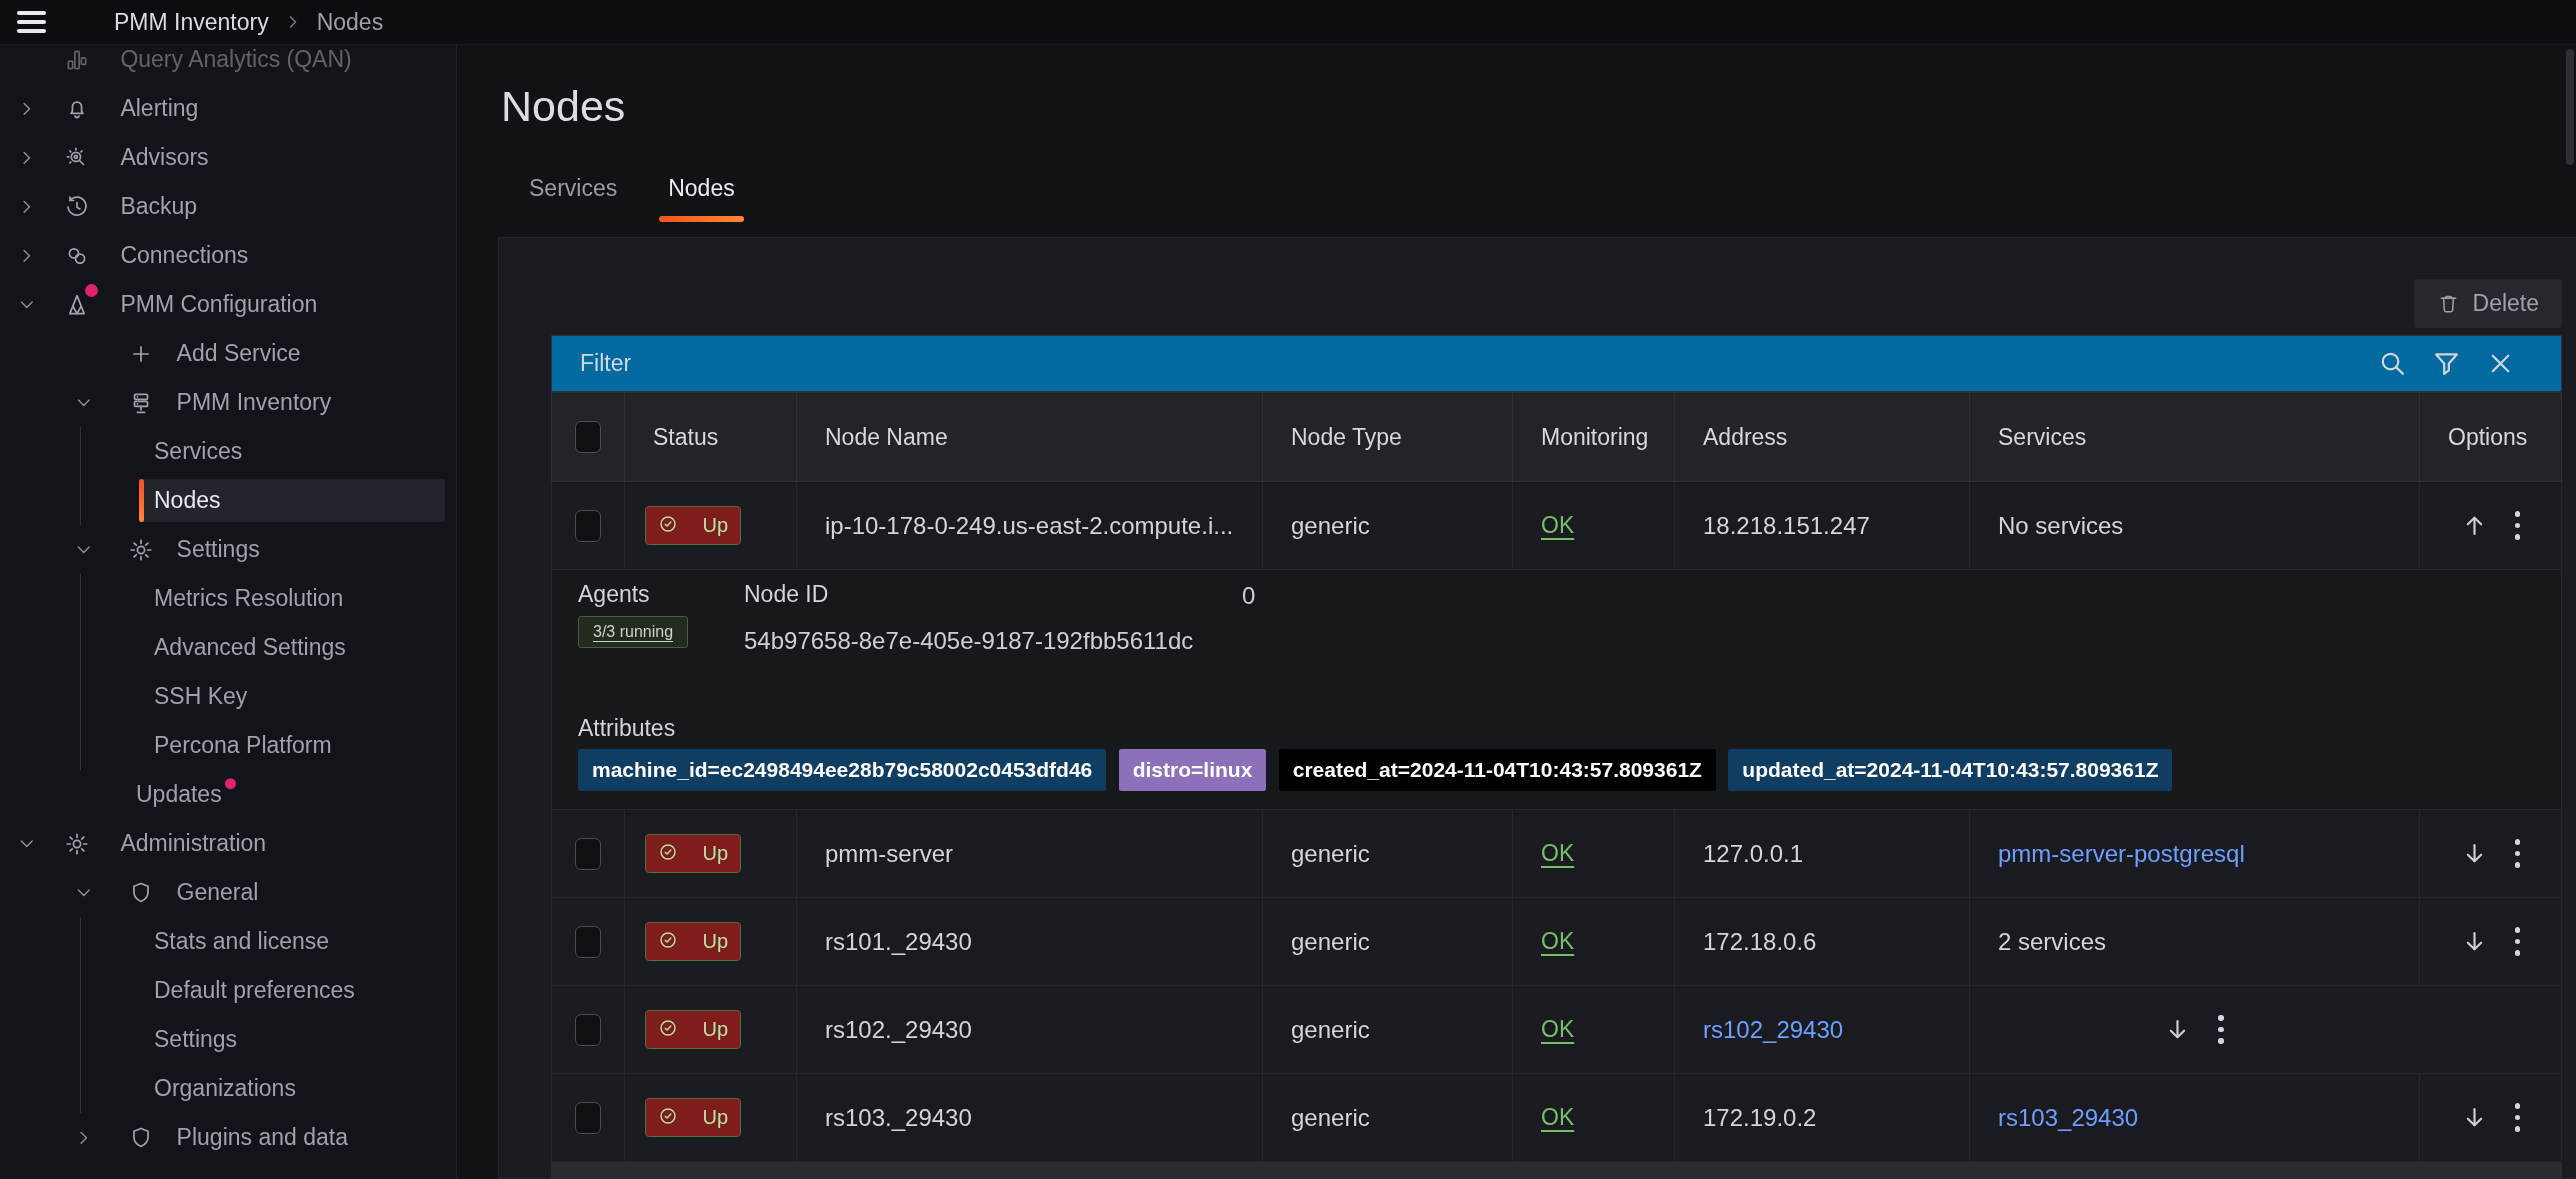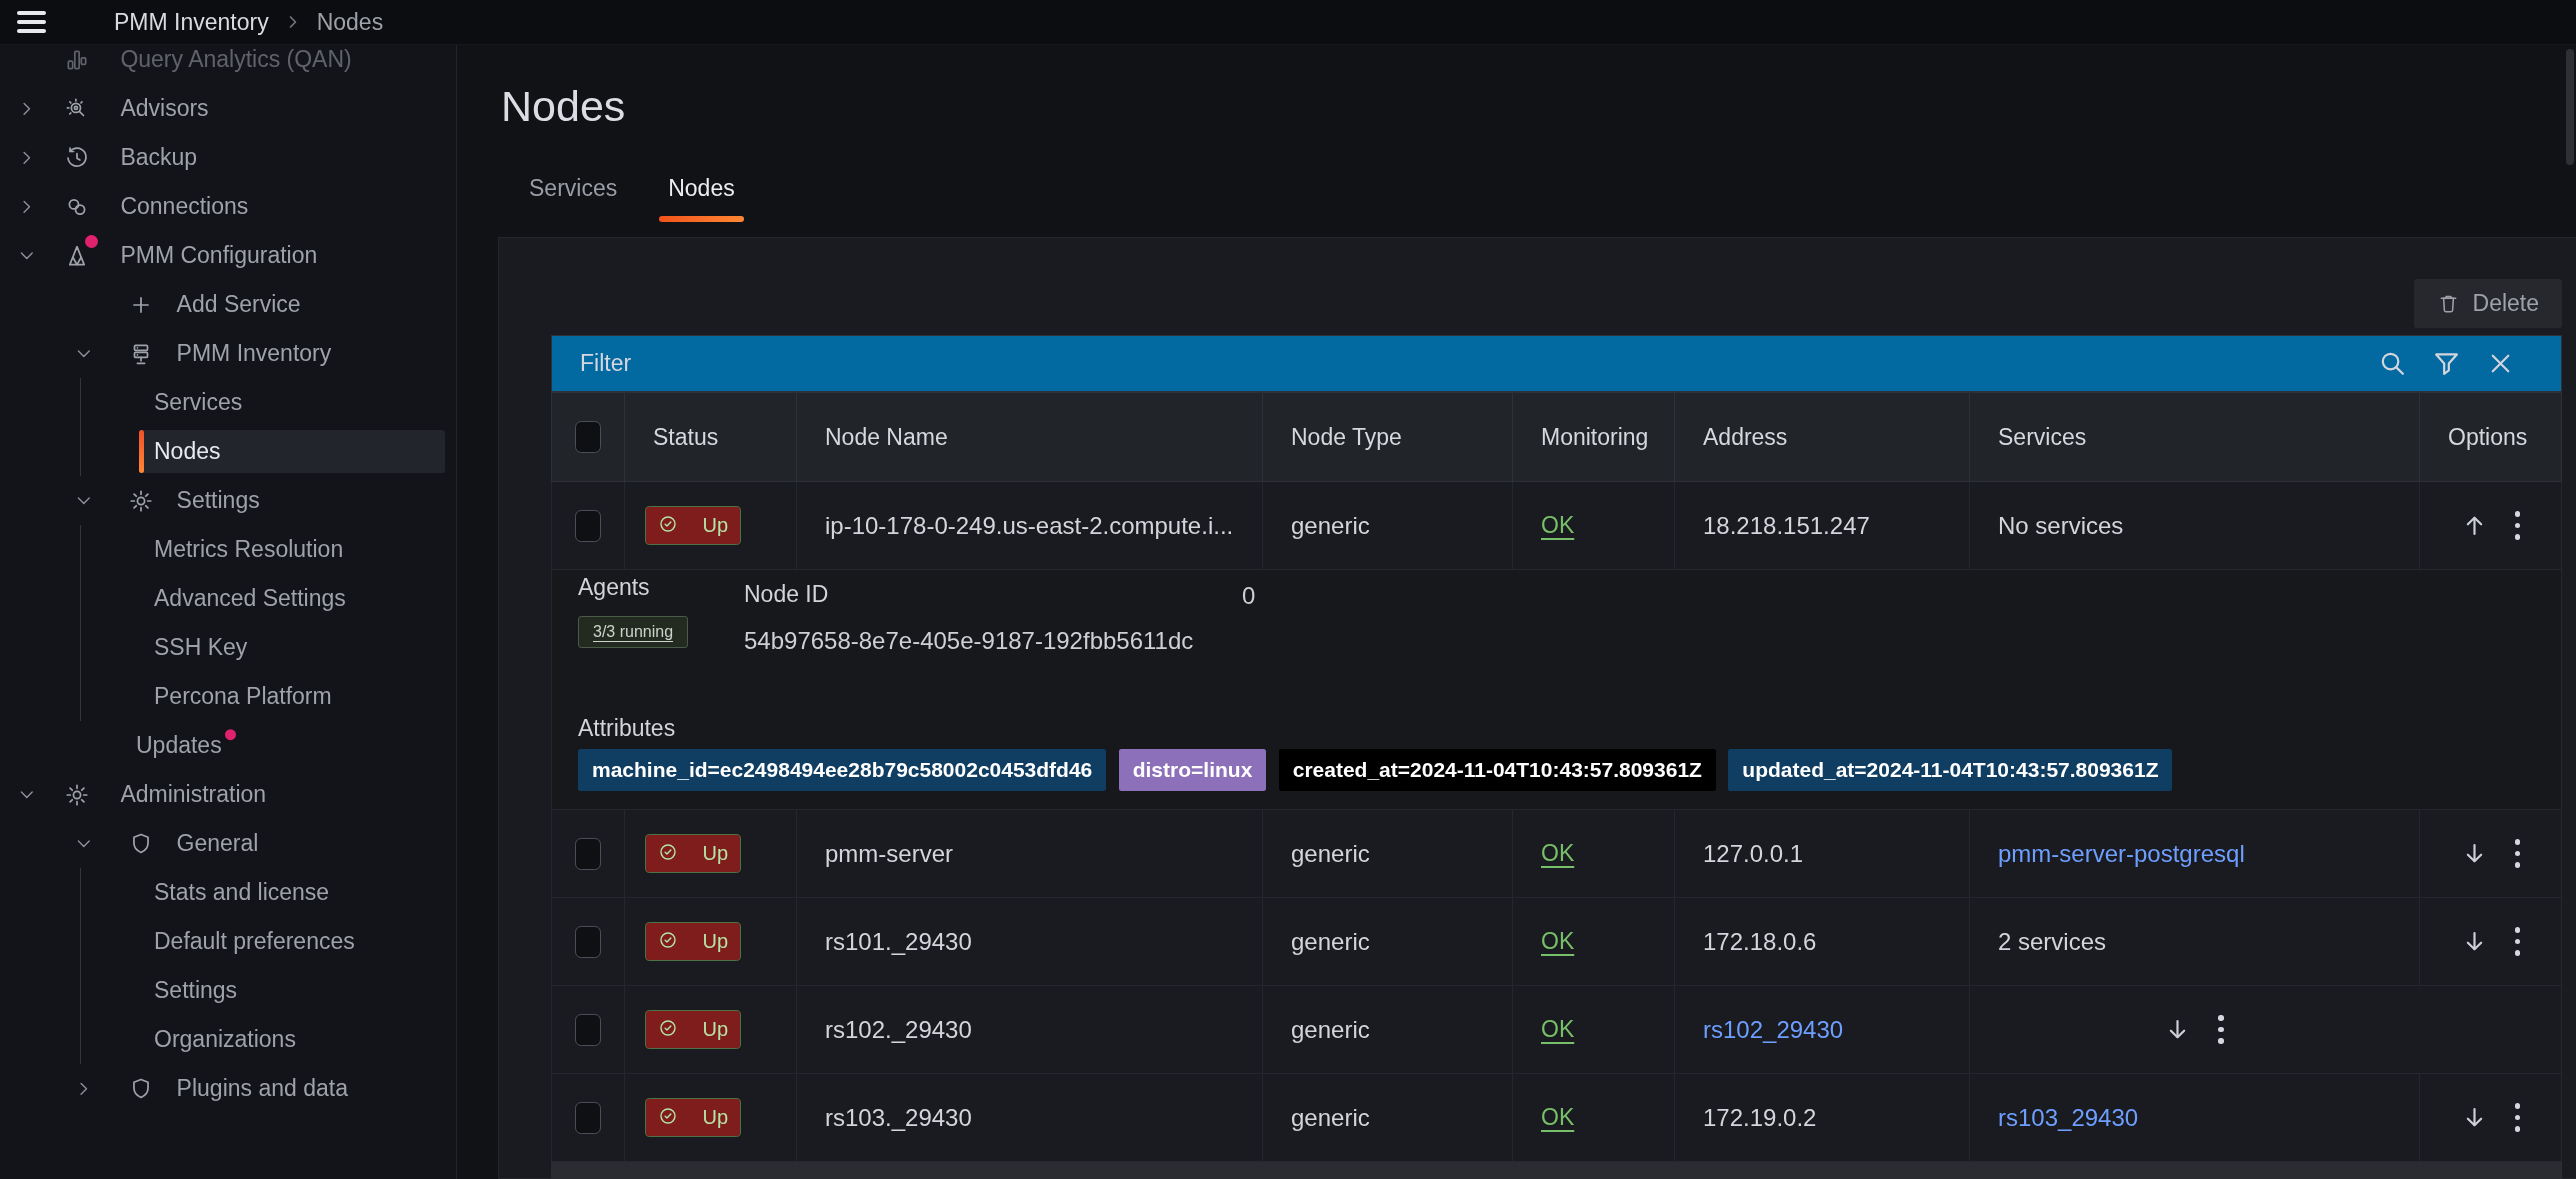--- a/index.html
+++ b/index.html
@@ -148,20 +148,34 @@
       <span class="lbl">Query Analytics (QAN)</span>
     </div>
     <div class="sb-item lv0">
       <span class="chev">
         <svg width="21.6" height="21.6" viewBox="0 0 24 24">
           <path d="m9 6 6 6-6 6"></path>
         </svg>
       </span>
       <span class="icn">
         <svg width="26" height="26" viewBox="0 0 24 24">
+          <path d="M6.5 16h11l-1.3-2.2V9.8a4.2 4.2 0 0 0-8.4 0v4L6.5 16Z"></path>
+          <path d="M10.2 18.6a1.9 1.9 0 0 0 3.6 0"></path>
+        </svg>
+      </span>
+      <span class="lbl">Alerting</span>
+    </div>
+    <div class="sb-item lv0">
+      <span class="chev">
+        <svg width="21.6" height="21.6" viewBox="0 0 24 24">
+          <path d="m9 6 6 6-6 6"></path>
+        </svg>
+      </span>
+      <span class="icn">
+        <svg width="26" height="26" viewBox="0 0 24 24">
           <circle cx="11" cy="11" r="4.2"></circle>
           <circle cx="11" cy="11" r="1.4"></circle>
           <path d="M14.2 14.2 18 18"></path>
           <path d="M11 4.4v-1.2M4.4 11H3.2M6.3 6.3l-.9-.9M15.7 6.3l.9-.9M6.3 15.7l-.9.9"></path>
         </svg>
       </span>
       <span class="lbl">Advisors</span>
     </div>
     <div class="sb-item lv0">
       <span class="chev">
@@ -412,21 +426,21 @@
                 </svg>
               </span>
               <span class="kebab">
                 <i></i>
                 <i></i>
                 <i></i>
               </span>
             </div>
           </div>
           <div class="detail">
-            <span class="d-lbl" style="left:26px;top:4px">Agents</span>
+            <span class="d-lbl" style="left:26px;top:11px">Agents</span>
             <a class="agents-badge">3/3 running</a>
             <span class="d-lbl" style="left:192px;top:10.8px">Node ID</span>
             <span class="d-val" style="left:192px;top:57px">54b97658-8e7e-405e-9187-192fbb5611dc</span>
             <span class="d-val" style="left:690px;top:12.4px">0</span>
             <span class="d-lbl" style="left:26px;top:145px">Attributes</span>
             <div class="attrs">
               <span class="attr-badge" style="background: rgb(16, 61, 98);">machine_id=ec2498494ee28b79c58002c0453dfd46</span>
               <span class="attr-badge" style="background: rgb(141, 112, 186);">distro=linux</span>
               <span class="attr-badge" style="background: #000000;">created_at=2024-11-04T10:43:57.809361Z</span>
               <span class="attr-badge" style="background: rgb(16, 61, 98);">updated_at=2024-11-04T10:43:57.809361Z</span>

